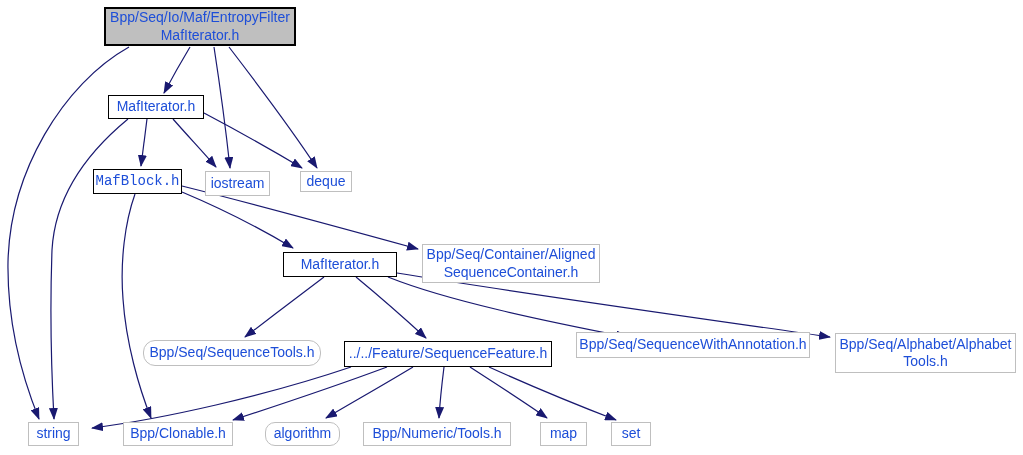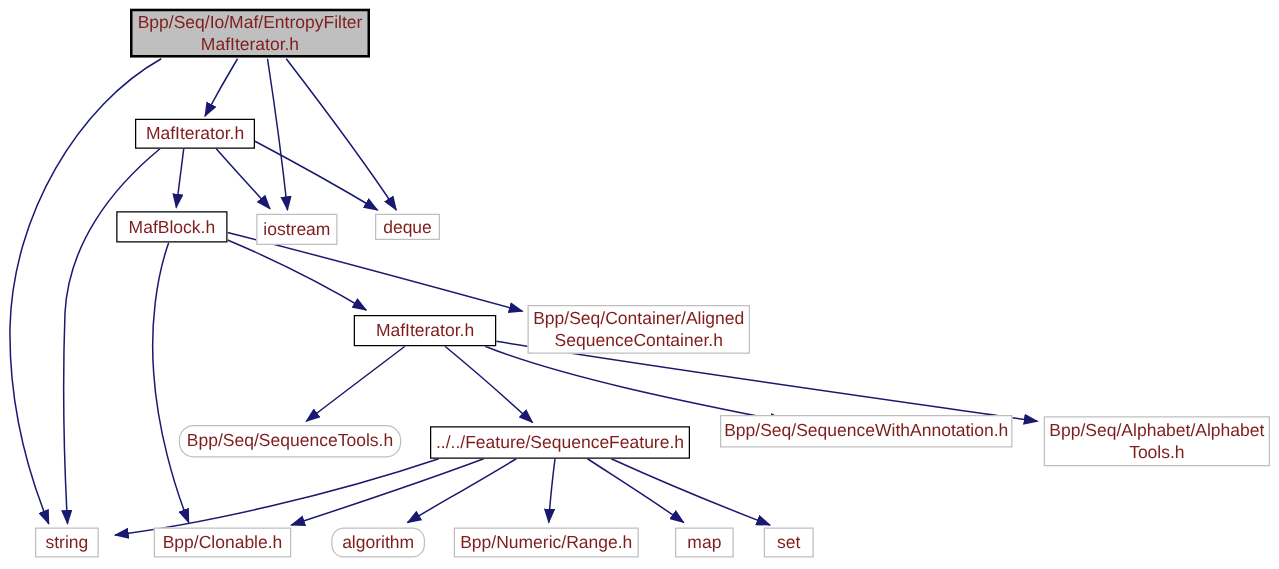--- a/index.html
+++ b/index.html
@@ -15,34 +15,34 @@
     pointer-events:none;
   }
   svg.edge-layer path.edge{fill:none;stroke:var(--edge-color,#191970);stroke-width:1.2;}
   .node{
     position:absolute;
     display:flex;align-items:center;justify-content:center;
     text-align:center;
     box-sizing:border-box;
     background:#ffffff;
     border:1px solid var(--border-plain,#bfbfbf);
-    color:#7f1d1d;
+    color:#1d4ed8;
     font-size:14px;line-height:1.22;
     white-space:pre-line;
     padding:0 2px;
   }
   .node.linked{border-color:var(--border-linked,#000000);}
   .node.current{
     background:var(--current-fill,#bfbfbf);
     border:2px solid var(--border-linked,#000000);
   }
   
   #n-entropy      {left:104px;top:7px;  width:192px;height:39px;}
   #n-mafiterator  {left:108px;top:95px; width:96px; height:24px;}
-  #n-mafblock     {left:93px; top:169px;width:89px; height:25px;}
+  #n-mafblock     {left:93px; top:169px;width:89px; height:25px;font-family:Liberation Mono, monospace;}
   #n-iostream     {left:205px;top:171px;width:65px; height:25px;}
   #n-deque        {left:300px;top:171px;width:52px; height:21px;}
   #n-mafsequence  {left:283px;top:252px;width:114px;height:25px;}
   #n-alignedseq   {left:422px;top:244px;width:178px;height:39px;}
   #n-seqtools     {left:143px;top:340px;width:178px;height:26px;border-radius:12px;}
   #n-seqfeature   {left:344px;top:341px;width:208px;height:26px;}
   #n-seqwithann   {left:576px;top:332px;width:234px;height:26px;}
   #n-alphabettools{left:835px;top:333px;width:181px;height:40px;}
   #n-string       {left:28px; top:422px;width:51px; height:24px;}
   #n-clonable     {left:123px;top:422px;width:110px;height:24px;}
@@ -97,17 +97,17 @@
   <div class="node" id="n-alignedseq">Bpp/Seq/Container/Aligned
 SequenceContainer.h</div>
   <div class="node" id="n-seqtools">Bpp/Seq/SequenceTools.h</div>
   <div class="node linked" id="n-seqfeature">../../Feature/SequenceFeature.h</div>
   <div class="node" id="n-seqwithann">Bpp/Seq/SequenceWithAnnotation.h</div>
   <div class="node" id="n-alphabettools">Bpp/Seq/Alphabet/Alphabet
 Tools.h</div>
   <div class="node" id="n-string">string</div>
   <div class="node" id="n-clonable">Bpp/Clonable.h</div>
   <div class="node" id="n-algorithm">algorithm</div>
-  <div class="node" id="n-range">Bpp/Numeric/Range.h</div>
+  <div class="node" id="n-range">Bpp/Numeric/Tools.h</div>
   <div class="node" id="n-map">map</div>
   <div class="node" id="n-set">set</div>
 
 </div>
 
 </body></html>

